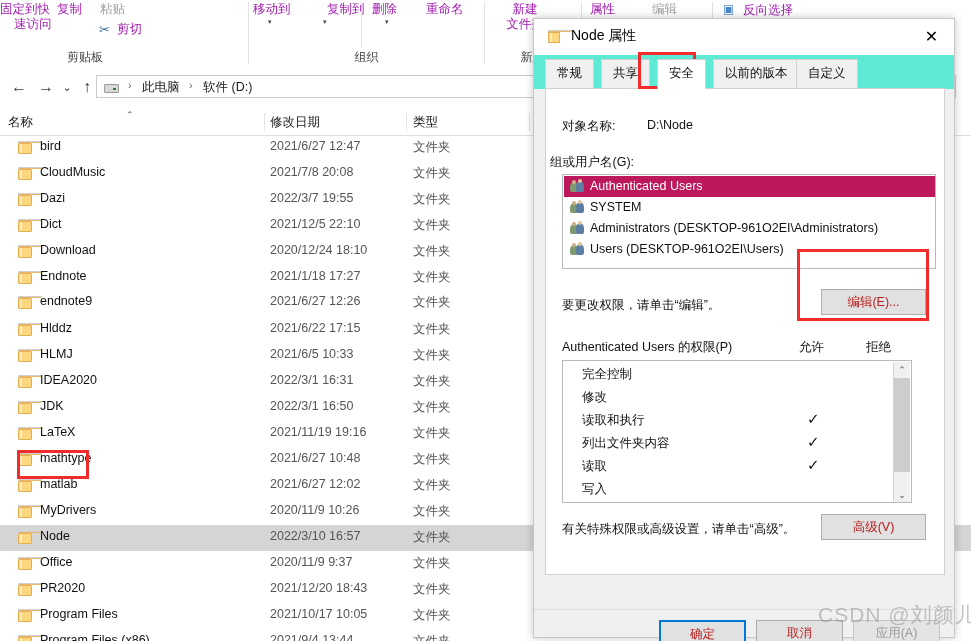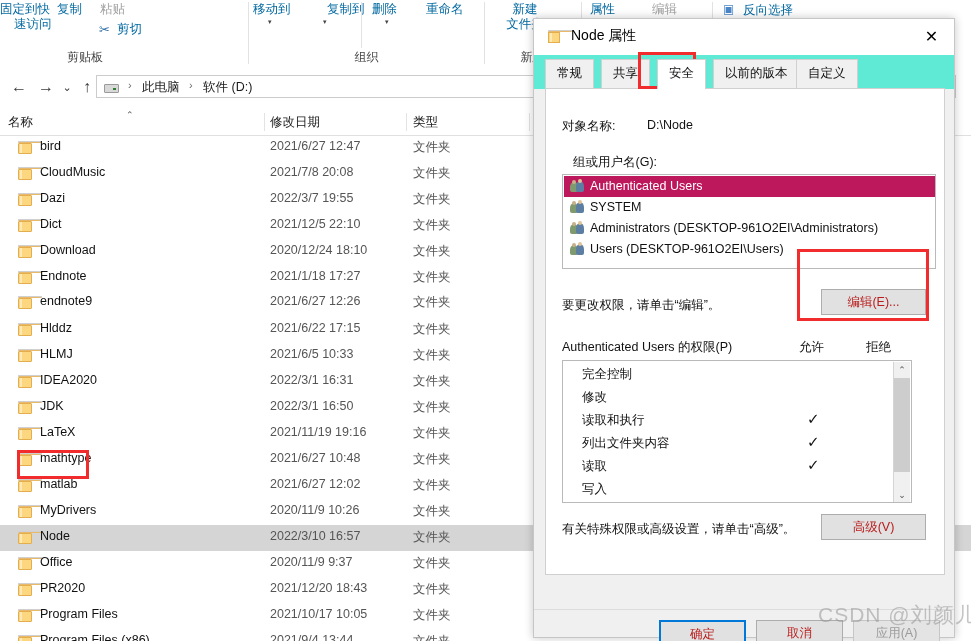--- a/index.html
+++ b/index.html
@@ -54,21 +54,21 @@
     position: absolute;
     bottom: 1px;
     width: 100%;
     text-align: center;
     font-size: 12px;
     color: #444;
   }
   .rb-item {
     position: absolute;
     font-size: 12.5px;
-    color: #0369a1;
+    color: #a21caf;
     line-height: 15px;
     white-space: nowrap;
   }
   .rb-item.dim { color: #a0a0a0; }
   .rb-caret {
     position: absolute;
     font-size: 7px;
     color: #444;
     line-height: 7px;
   }
@@ -770,21 +770,21 @@
       <div class="tab active" style="left:123px;">安全</div>
       <div class="tab" style="left:179px;">以前的版本</div>
       <div class="tab" style="left:262px;">自定义</div>
     </div>
 
     <div class="dlg-body">
 
       <div class="dlg-text" style="left:16px;top:29px;">对象名称:</div>
       <div class="dlg-text" style="left:101px;top:29px;">D:\Node</div>
 
-      <div class="dlg-text" style="left:27px;top:65px;">组或用户名(G):</div>
+      <div class="dlg-text" style="left:4px;top:65px;">组或用户名(G):</div>
 
       <div class="listbox" style="left:16px; top:85px; width:374px; height:95px;">
         <div class="userrow sel" style="top:1px;">
           <div class="uicon">
               <span class="p1"></span>
               <span class="p2"></span>
             </div>
           <div class="uname">Authenticated Users</div>
         </div>
         <div class="userrow" style="top:22px;">

